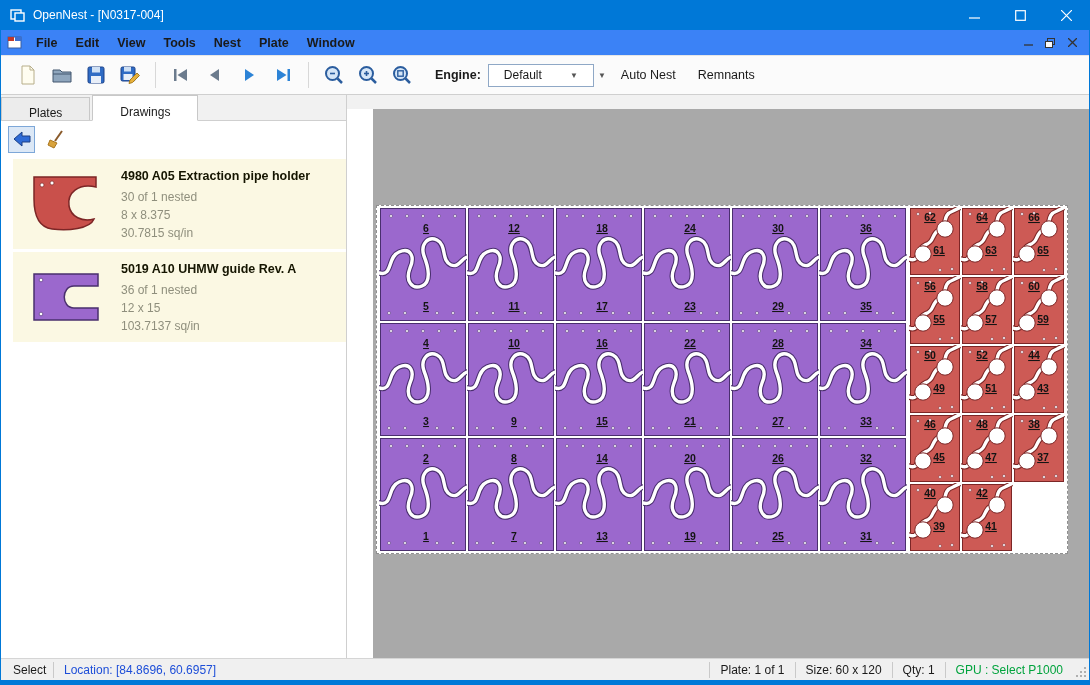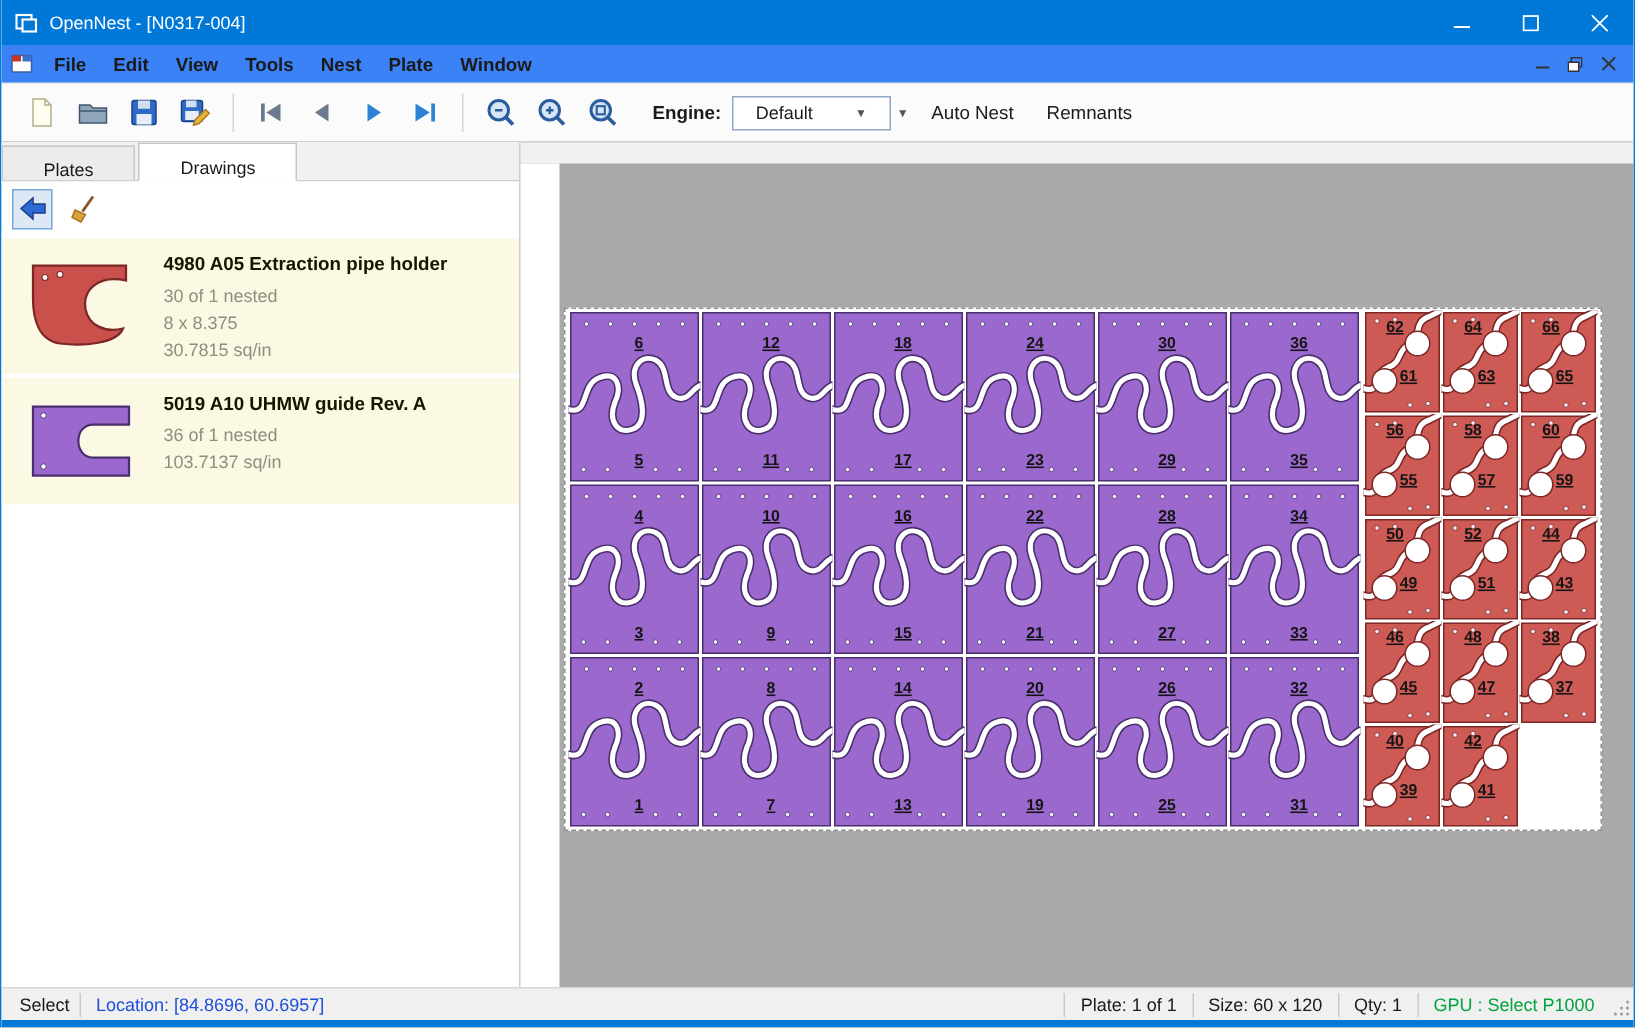--- a/index.html
+++ b/index.html
@@ -38,21 +38,21 @@
   
   .main { flex:1; display:flex; min-height:0; }
 
   .left-panel { flex:0 0 346px; background:#fff; border-right:1px solid #cfcfcf; display:flex; flex-direction:column; }
   .tabstrip { flex:0 0 26px; background:#f1f1f1; display:flex; align-items:flex-end; border-bottom:1px solid #cfcfcf; }
   .tab { height:23px; line-height:22px; padding:4px 27px; background:#ececec; border:1px solid #c8c8c8; border-bottom:none; margin-right:2px; font-size:12px; }
   .tab.active { background:#fff; height:26px; line-height:25px; margin-bottom:-1px; border-bottom:1px solid #fff; }
   .panel-toolbar { flex:0 0 36px; display:flex; align-items:center; padding:4px 7px; background:#fff; }
   .ptb-btn { width:27px; height:27px; display:flex; align-items:center; justify-content:center; margin-right:7px; }
   .ptb-btn.selected { background:#dce8f6; border:1px solid #7da7d8; }
-  .drawing-list { flex:1; background:#fff; overflow:hidden; padding-top:2px; }
+  .drawing-list { flex:1; background:#fff; overflow:hidden; padding-top:2px;margin-left:12px; }
   .drawing-item { display:flex; background:#fbf8e3; padding:7px 8px; margin-bottom:3px; min-height:84px; }
   .thumb { flex:0 0 90px; display:flex; align-items:center; justify-content:center; }
   .d-info { padding-left:10px; padding-top:3px; }
   .d-title { font-weight:bold; font-size:12.5px; color:#151500; margin-bottom:5px; }
   .d-sub { color:#8f8f7d; font-size:12px; line-height:18px; }
 
   .canvas { flex:1; position:relative; background:#a9a9a9; }
   .canvas-top { position:absolute; top:0; left:0; right:0; height:14px; background:#f1f1f1; }
   .canvas-gutter { position:absolute; top:14px; left:0; bottom:0; width:26px; background:#ffffff; }
   .plate { position:absolute; left:29px; top:110px; width:692px; height:349px; background:#fff; border:1px dashed #8f8f8f; }
@@ -265,20 +265,21 @@
           <span class="thumb">
             <svg width="72" height="62" viewBox="0 0 72 62">
               <path d="M4,8 H68 V20 H44 C31,20 31,42 44,42 H68 V54 H4 Z" fill="#9b68cd" stroke="#4a2f6e" stroke-width="1.5"></path>
               <circle cx="11" cy="14" r="1.8" fill="#fff" stroke="#4a2f6e" stroke-width="0.6"></circle>
               <circle cx="11" cy="48" r="1.8" fill="#fff" stroke="#4a2f6e" stroke-width="0.6"></circle>
             </svg>
           </span>
           <span class="d-info">
             <div class="d-title">5019 A10 UHMW guide Rev. A</div>
             <div class="d-sub">36 of 1 nested</div>
+            <div class="d-sub">12 x 15</div>
             <div class="d-sub">103.7137 sq/in</div>
           </span>
         </div>
 
       </div>
     </div>
 
     <div class="canvas">
       <div class="canvas-top"></div>
       <div class="canvas-gutter"></div>

